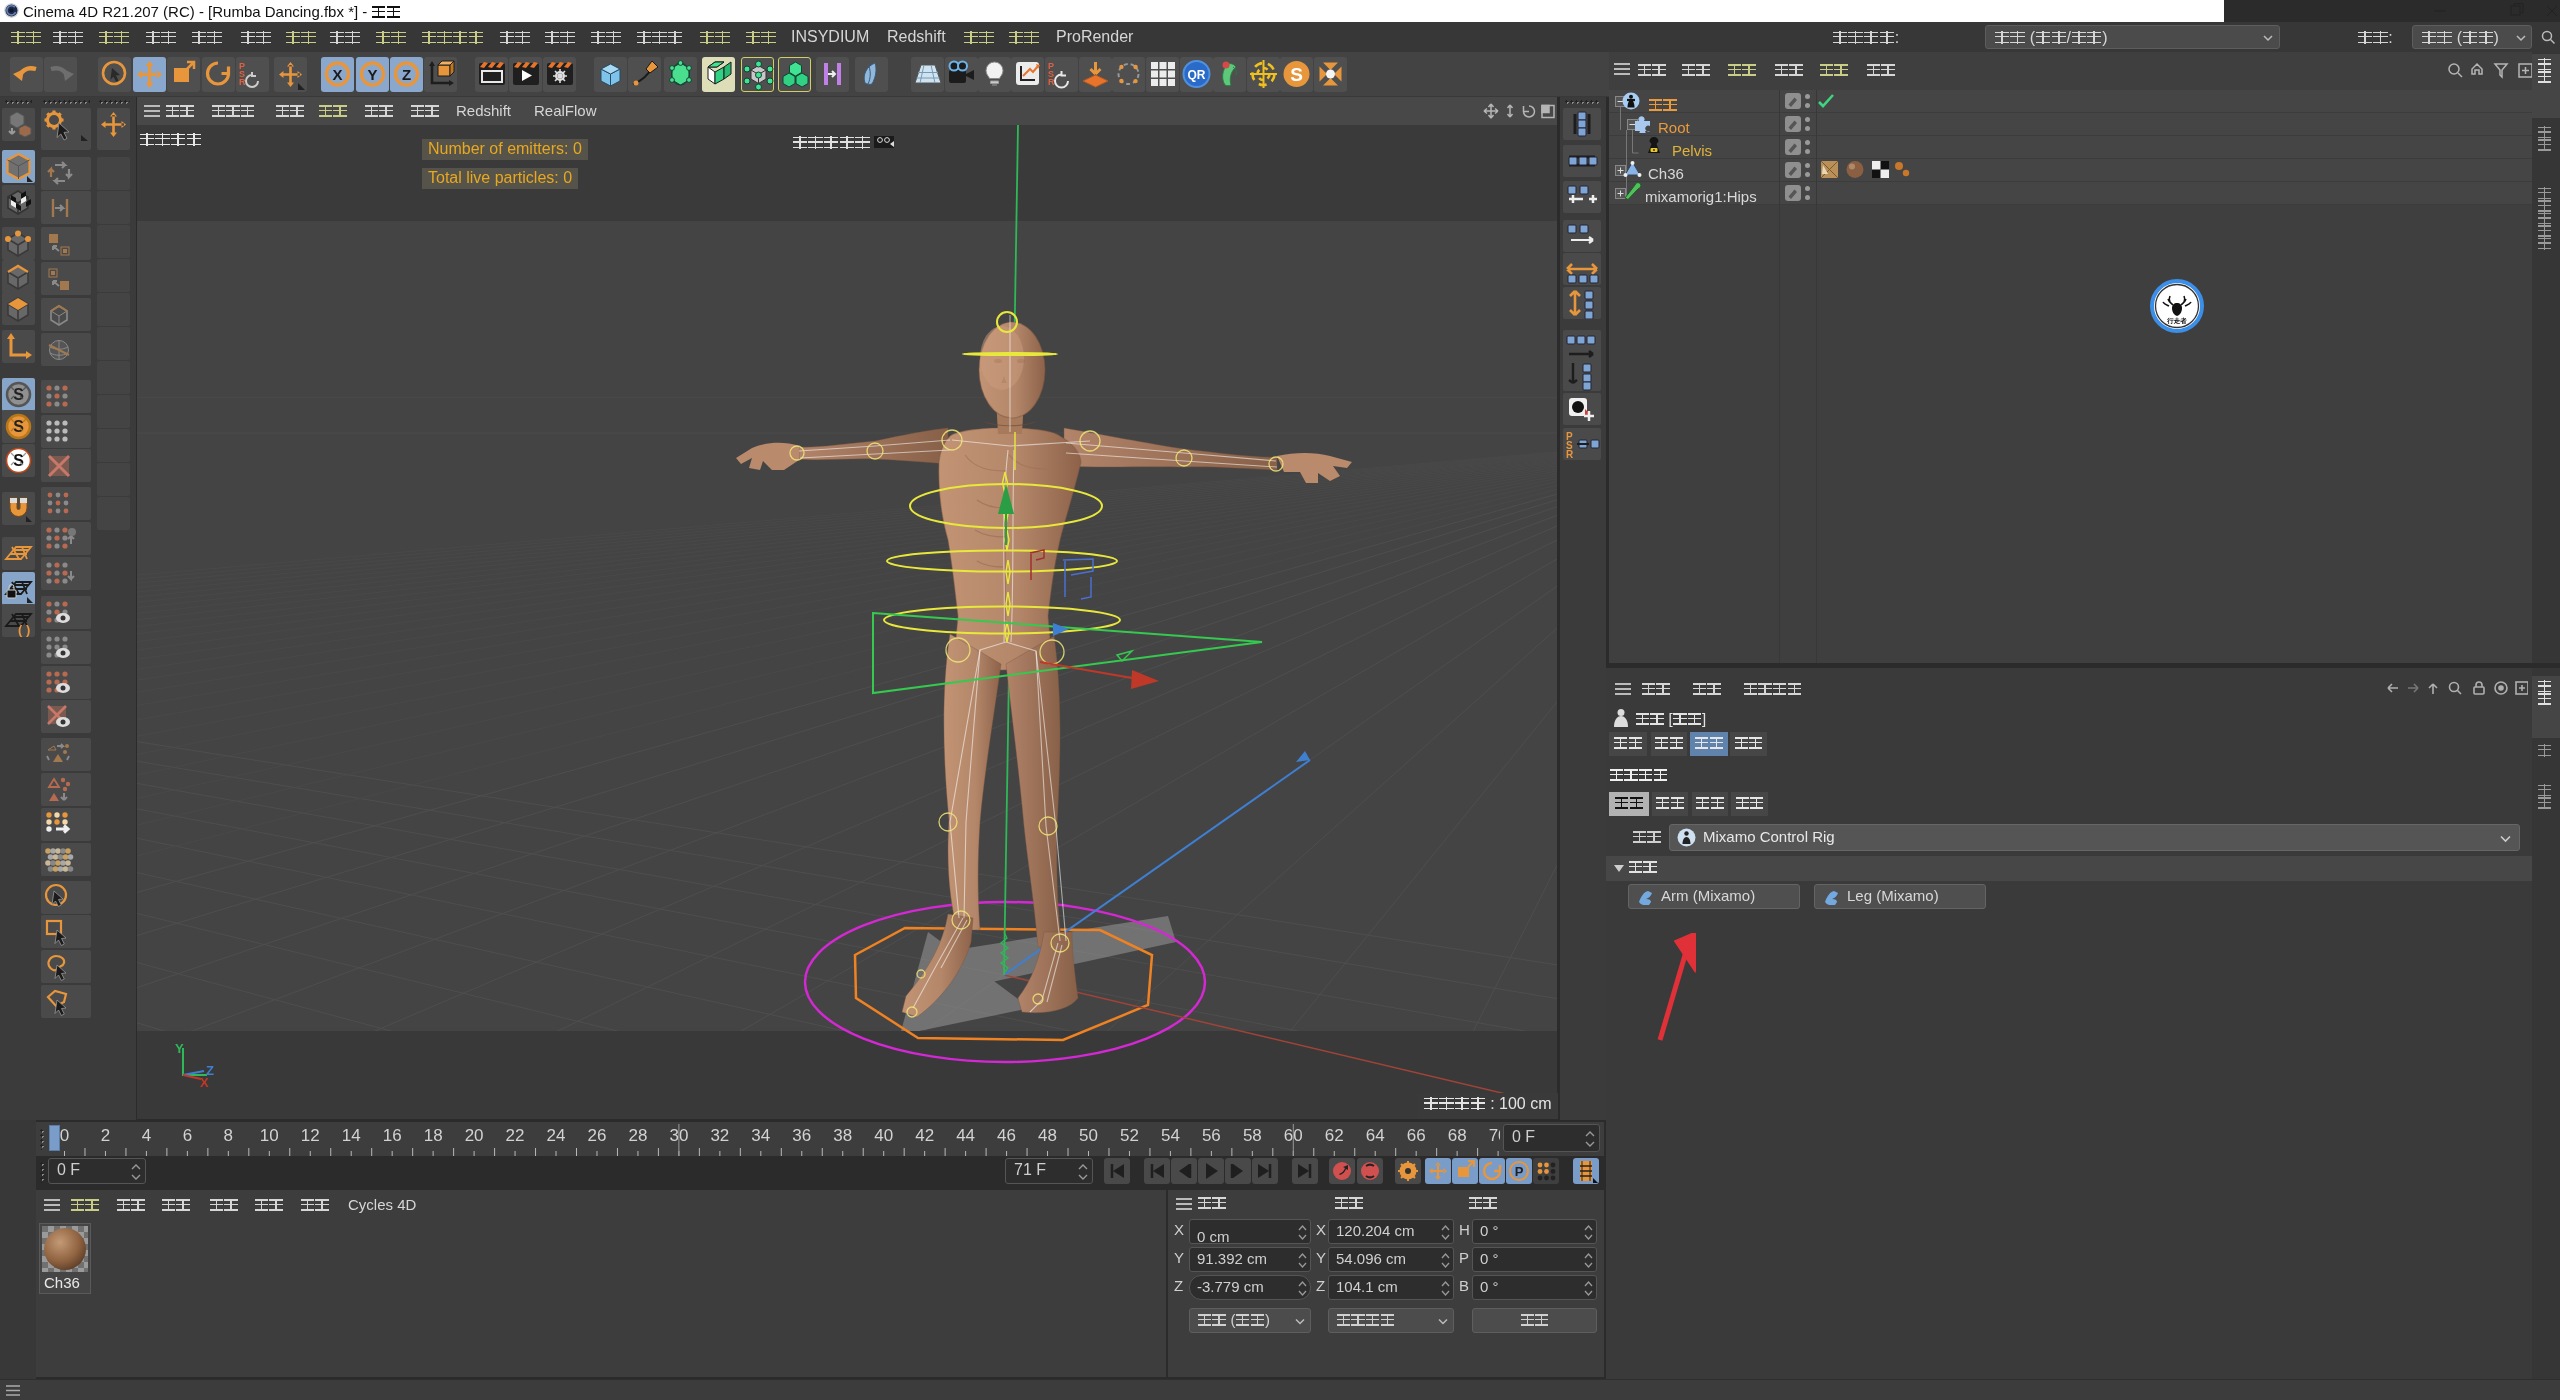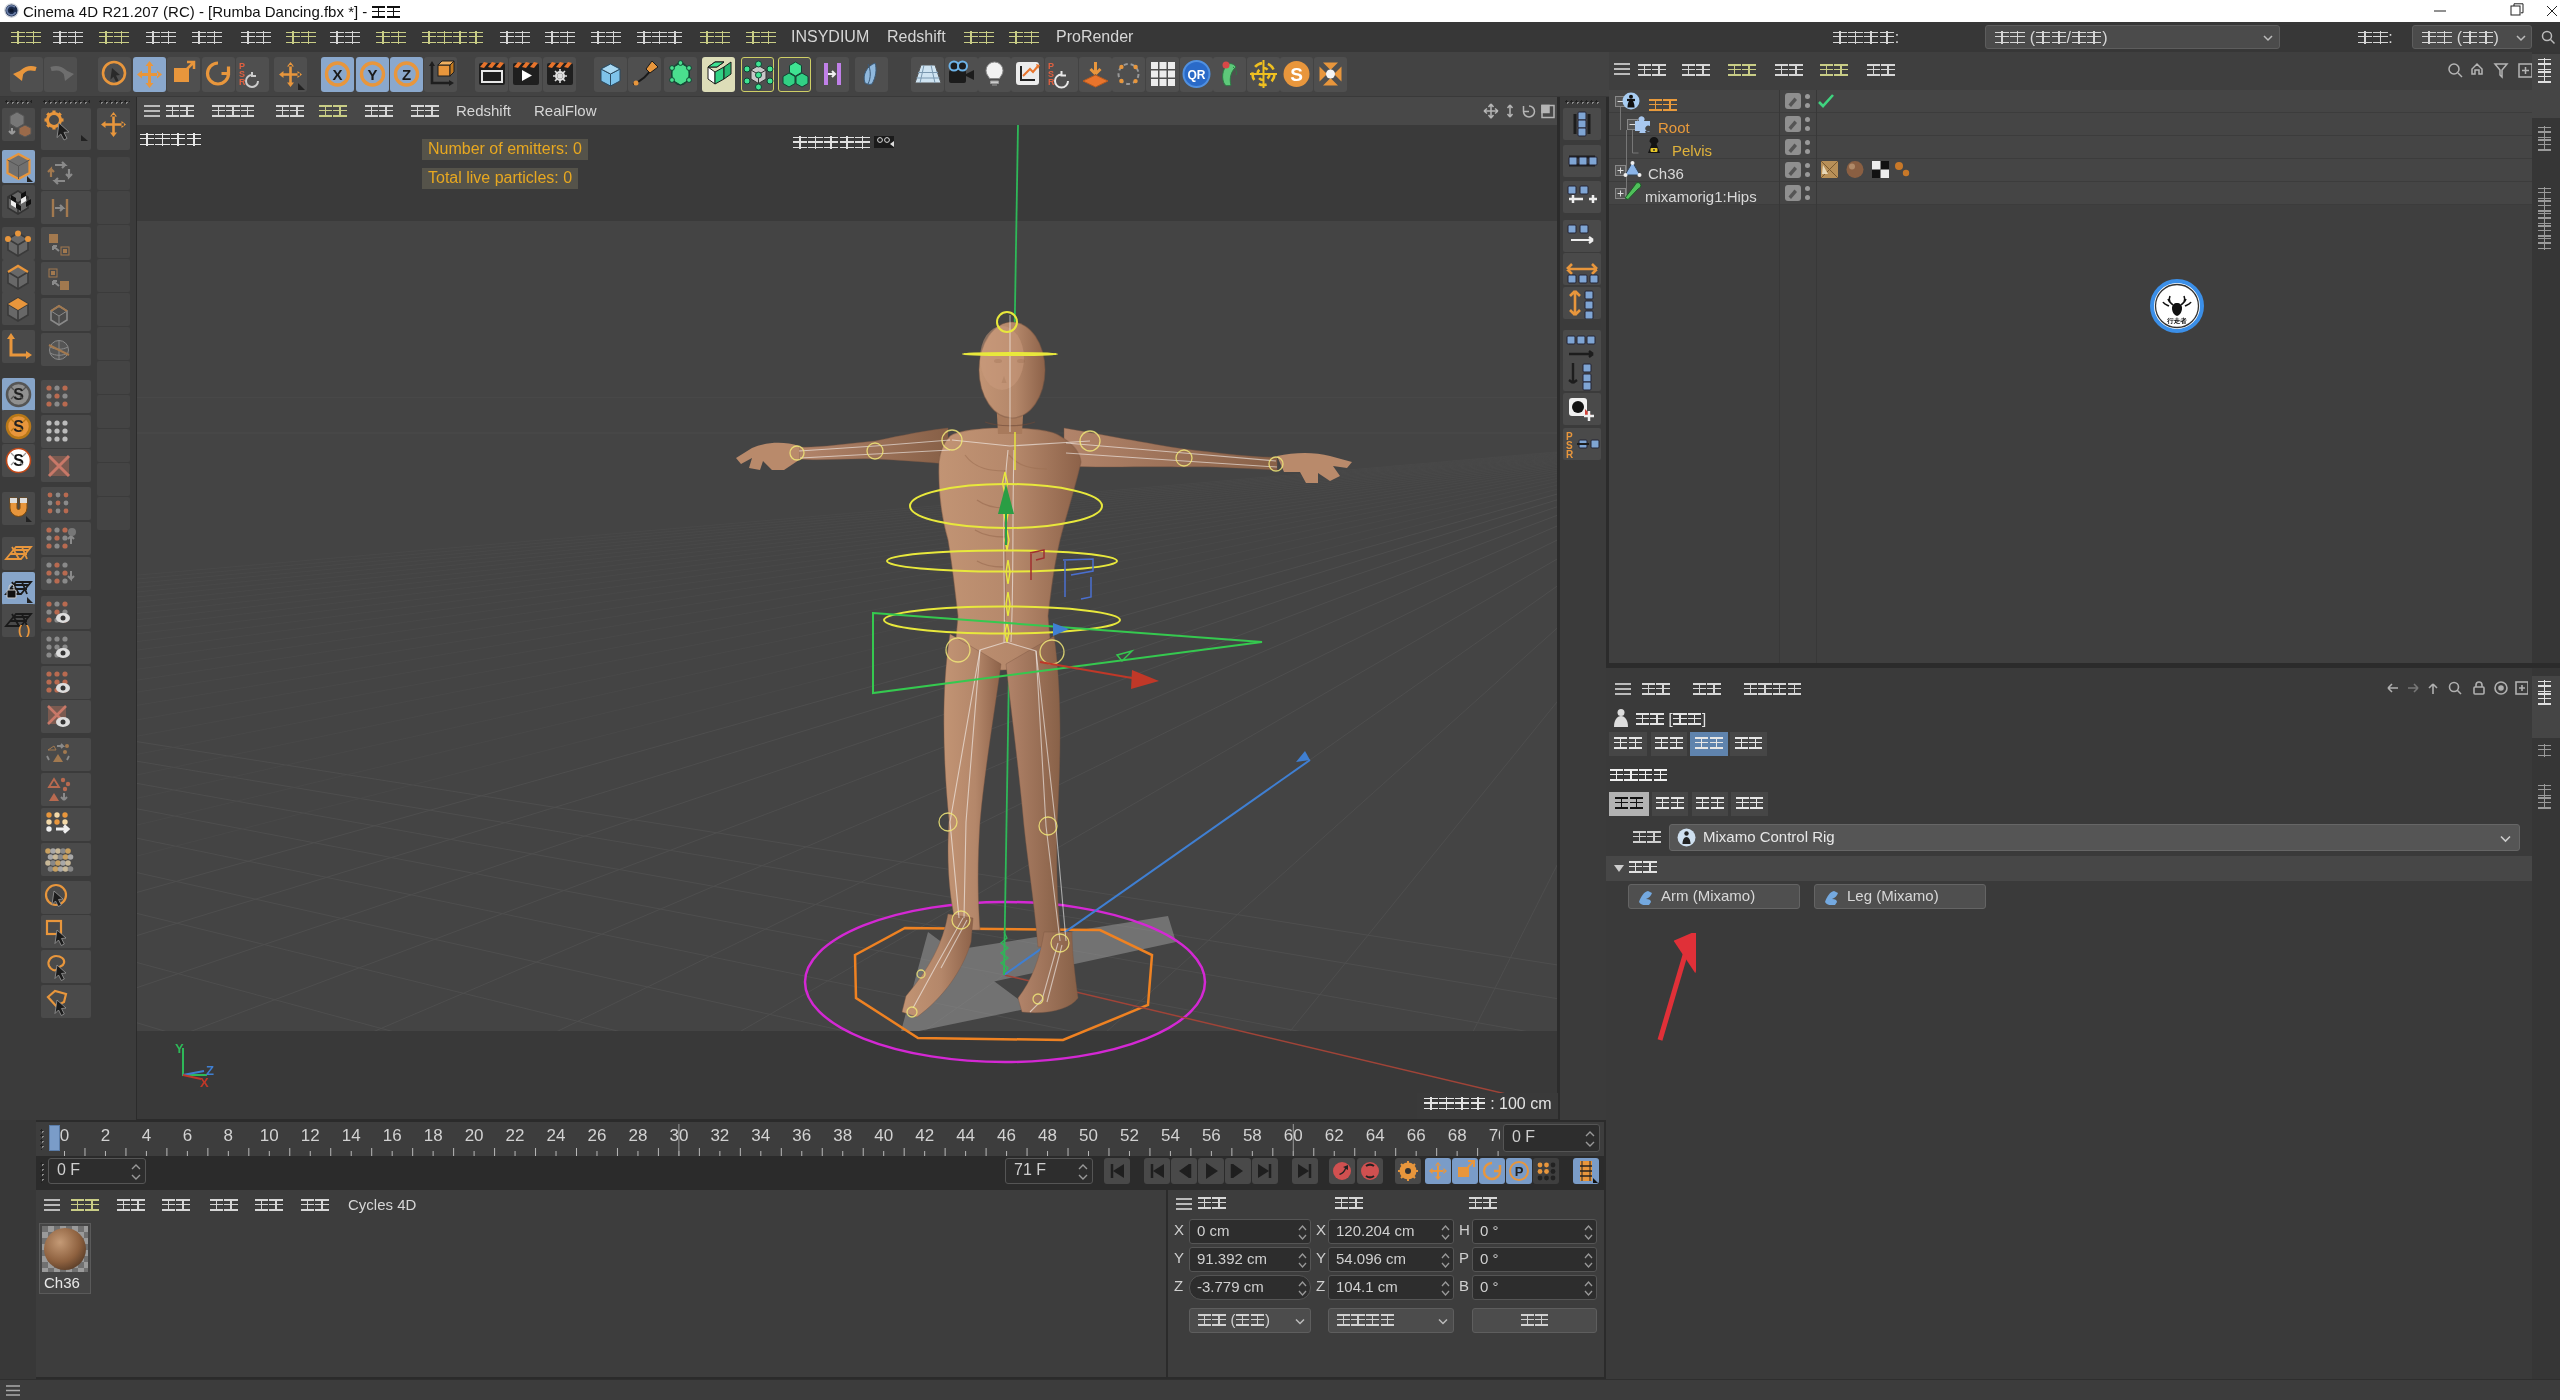--- a/index.html
+++ b/index.html
@@ -5,21 +5,21 @@
  font-family:"Liberation Sans",sans-serif;-webkit-font-smoothing:antialiased;}
 .a{position:absolute;}
 i.z{display:inline-block;width:.88em;height:.84em;margin:0 .05em;vertical-align:-.08em;
  background:
   linear-gradient(90deg,transparent 44%,currentColor 44% 56%,transparent 56%),
   linear-gradient(transparent 4%,currentColor 4% 13%,transparent 13% 40%,currentColor 40% 50%,transparent 50% 66%,transparent 66% 87%,currentColor 87% 96%,transparent 96%);}
 .yel{color:#c9cd86;}
 .wh{color:#d6d6d6;}
 </style></head>
 <body>
-<div class="a" style="left:0;top:0;width:2560px;height:22px;background:#ffffff;color:#111;font-size:15px;">
+<div class="a" style="left:0;top:0;width:2224px;height:22px;background:#ffffff;color:#111;font-size:15px;">
 <svg class="a" style="left:4px;top:3px" width="15" height="15" viewBox="0 0 18 18">
       <circle cx="9" cy="9" r="8" fill="#1b2c4e"></circle>
       <circle cx="9" cy="9" r="8" fill="none" stroke="#cfd4dd" stroke-width="1.5"></circle>
       <path d="M13 5a5.5 5.5 0 1 0 1 6" fill="none" stroke="#6b7fa8" stroke-width="2"></path>
       <circle cx="9" cy="9" r="2.5" fill="#0d1830"></circle>
     </svg>
 <span class="a" style="left:23px;top:3px;white-space:nowrap">Cinema 4D R21.207 (RC) - [Rumba Dancing.fbx *] - <i class="z"></i><i class="z"></i></span>
 <svg class="a" style="left:2430px;top:0" width="130" height="22" viewBox="0 0 130 22" stroke="#222" fill="none">
       <path d="M4 11h12"></path>
       <rect x="81" y="6" width="9" height="9"></rect>
@@ -1295,21 +1295,21 @@
     <span class="a" style="left:8px;top:84px;color:#e8e8e8">Ch36</span>
   </div><div class="a" style="left:1168px;top:1190px;width:436px;height:187px;background:#3d3d3d;font-size:15px;color:#d0d0d0">
     <svg class="a" style="left:8px;top:8px" width="18" height="12">
       <path d="M0 1h16M0 6h16M0 11h16" stroke="#bbb" stroke-width="1.8"></path>
     </svg>
     <span class="a wh" style="left:29px;top:4px"><i class="z"></i><i class="z"></i></span>
     <span class="a wh" style="left:166px;top:4px"><i class="z"></i><i class="z"></i></span>
     <span class="a wh" style="left:300px;top:4px"><i class="z"></i><i class="z"></i></span>
     <span class="a" style="left:6px;top:31px">X</span>
     <div class="a" style="left:21px;top:29px;width:122px;height:25px;background:#2d2d2d;border:1px solid #555;border-radius:3px">
-      <span class="a" style="left:7px;top:2px;white-space:nowrap">0 cm</span>
+      <span class="a" style="left:7px;top:8px;white-space:nowrap">0 cm</span>
 <svg class="a" style="right:3px;top:4px" width="9" height="17" fill="none" stroke="#999" stroke-width="1.3">
         <path d="M1 6l3.5-4L8 6M1 11l3.5 4L8 11"></path>
       </svg>
     </div>
     <span class="a" style="left:148px;top:31px">X</span>
     <div class="a" style="left:160px;top:29px;width:126px;height:25px;background:#2d2d2d;border:1px solid #555;border-radius:3px">
       <span class="a" style="left:7px;top:2px;white-space:nowrap">120.204 cm</span>
 <svg class="a" style="right:3px;top:4px" width="9" height="17" fill="none" stroke="#999" stroke-width="1.3">
         <path d="M1 6l3.5-4L8 6M1 11l3.5 4L8 11"></path>
       </svg>

